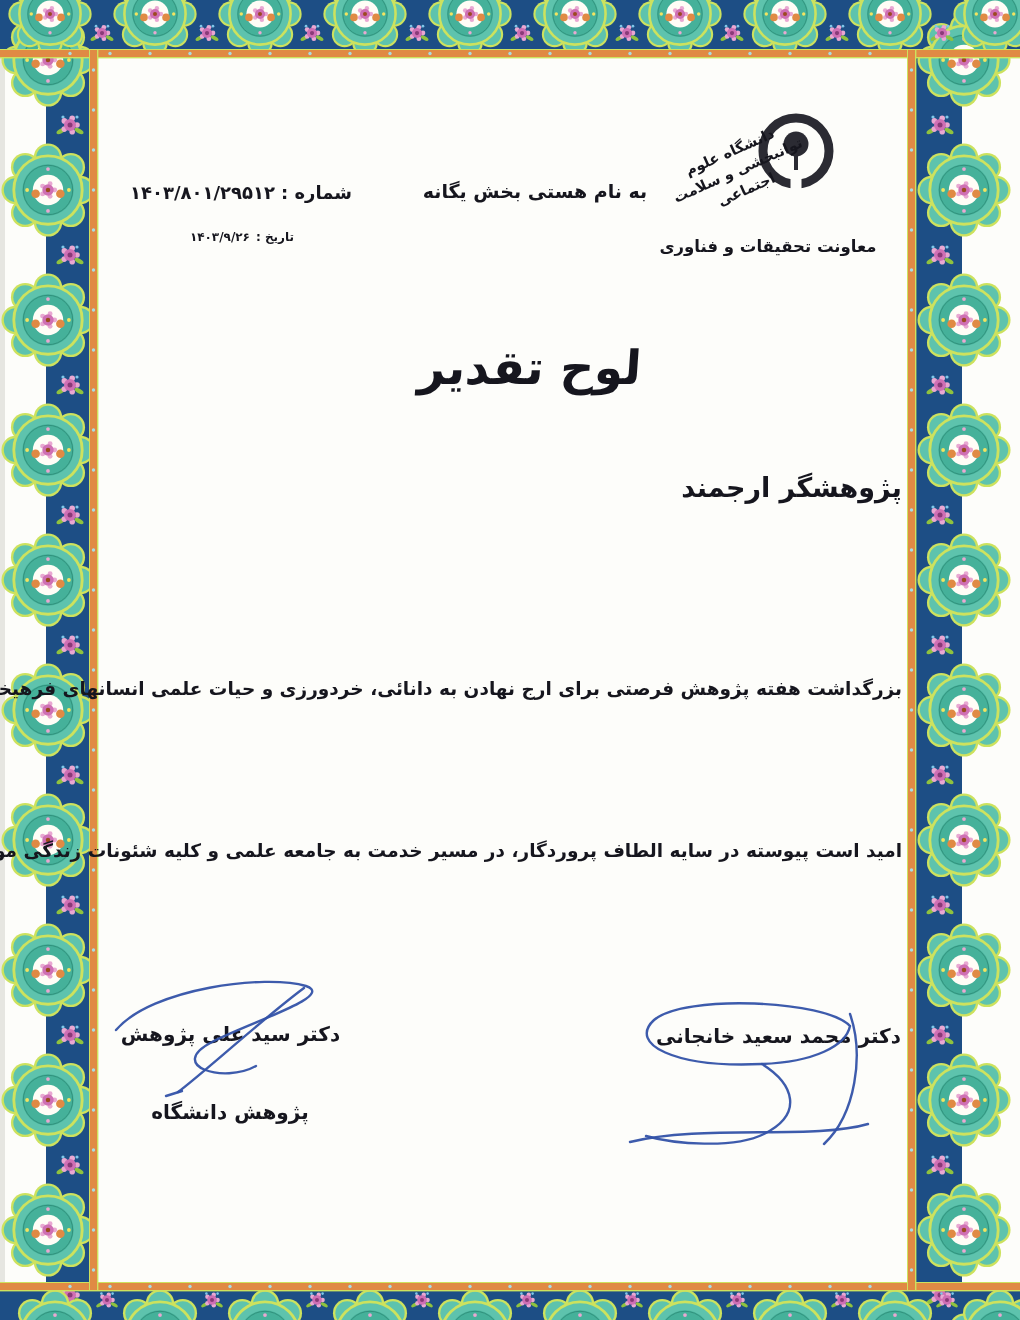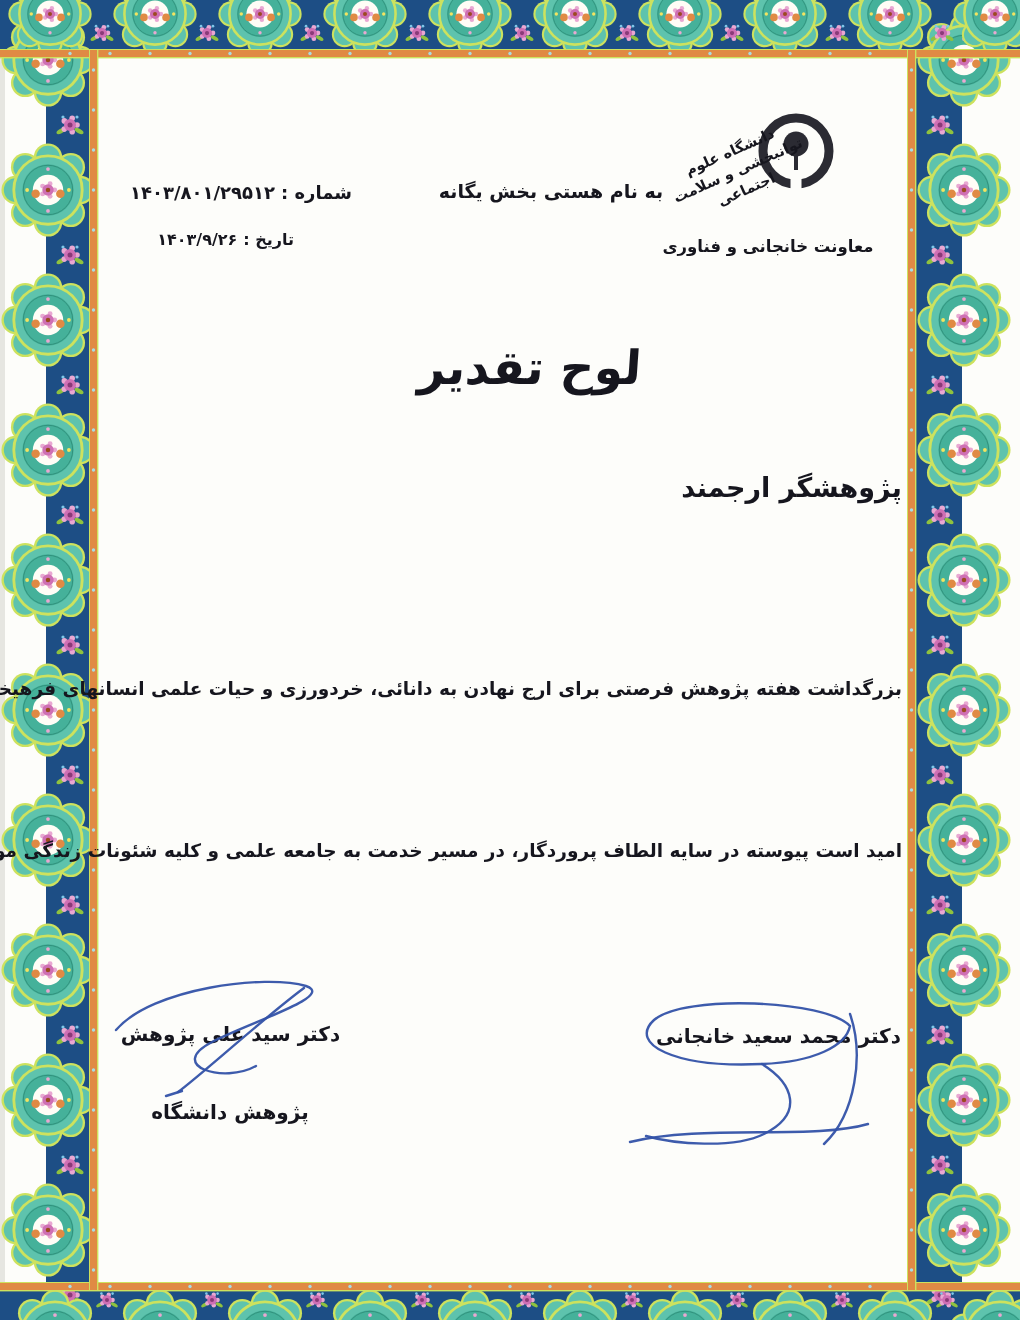--- a/index.html
+++ b/index.html
@@ -11,23 +11,23 @@
   .scan-edge{position:absolute;left:0;top:0;width:5px;height:100%;background:#e6e6e1;z-index:0;}
   #border-svg{position:absolute;left:0;top:0;z-index:1;}
   .txt{position:absolute;z-index:2;}
   .rtl{direction:rtl;unicode-bidi:isolate;}
   .b{font-weight:bold;}
   .center{text-align:center;}
   .right{text-align:right;}
   .nowrap{white-space:nowrap;}
 
   .meta-number{top:182px;left:118px;width:234px;font-size:18px;}
-  .meta-date{top:230px;left:118px;width:176px;font-size:16px;}
+  .meta-date{top:230px;left:118px;width:176px;font-size:12px;}
   .meta-line span{margin-left:6px;}
-  .bismillah{top:180px;left:434px;width:234px;font-size:19px;text-align:center;}
+  .bismillah{top:180px;left:418px;width:234px;font-size:19px;text-align:center;}
   .org-name{top:140px;left:660px;width:156px;font-size:14.5px;line-height:1.4;
             transform:rotate(-24deg);}
   .org-dept{top:237px;left:650px;width:236px;font-size:16.5px;}
   .logo-svg{position:absolute;left:753px;top:108px;z-index:2;}
   .cert-title{top:340px;left:388px;width:284px;font-size:47px;transform:skewX(-4deg);}
   .salutation{top:472px;right:118px;font-size:27px;}
   .recipient{top:560px;right:114px;font-size:29px;}
   .body-line{right:118px;font-size:18.5px;letter-spacing:0;}
   .body-1{top:678px;}
   .body-2{top:760px;}
@@ -320,21 +320,21 @@
 
   <div class="txt rtl center b bismillah">به نام هستی بخش یگانه</div>
 
   <svg class="logo-svg" width="86" height="86" viewBox="-43 -43 86 86">
     <circle r="33" fill="none" stroke="#2b2b33" stroke-width="9"></circle>
     <rect x="-5.5" y="-4" width="11" height="46" fill="#fdfdfa"></rect>
     <circle cy="-7" r="12.5" fill="#2b2b33"></circle>
     <rect x="-2" y="4" width="4" height="15" fill="#2b2b33"></rect>
   </svg>
   <div class="txt rtl center b org-name">دانشگاه علوم توانبخشی و سلامت اجتماعی</div>
-  <div class="txt rtl center b org-dept">معاونت خانجانی و فناوری</div>
+  <div class="txt rtl center b org-dept">معاونت تحقیقات و فناوری</div>
 
   <div class="txt rtl center b cert-title">لوح تقدیر</div>
 
   <div class="txt rtl b salutation nowrap">پژوهشگر ارجمند</div>
 
   <div class="txt rtl b body-line body-1 nowrap">بزرگداشت هفته پژوهش فرصتی برای ارج نهادن به دانائی، خردورزی و حیات علمی انسانهای فرهیخته است.</div>
   <div class="txt rtl b body-line body-3 nowrap">امید است پیوسته در سایه الطاف پروردگار، در مسیر خدمت به جامعه علمی و کلیه شئونات زندگی موفق و سربلند باشید.</div>
 
   <div class="txt rtl center b sig-name-left">دکتر سید علی پژوهش</div>
   <div class="txt rtl center b sig-title-left">پژوهش دانشگاه</div>

